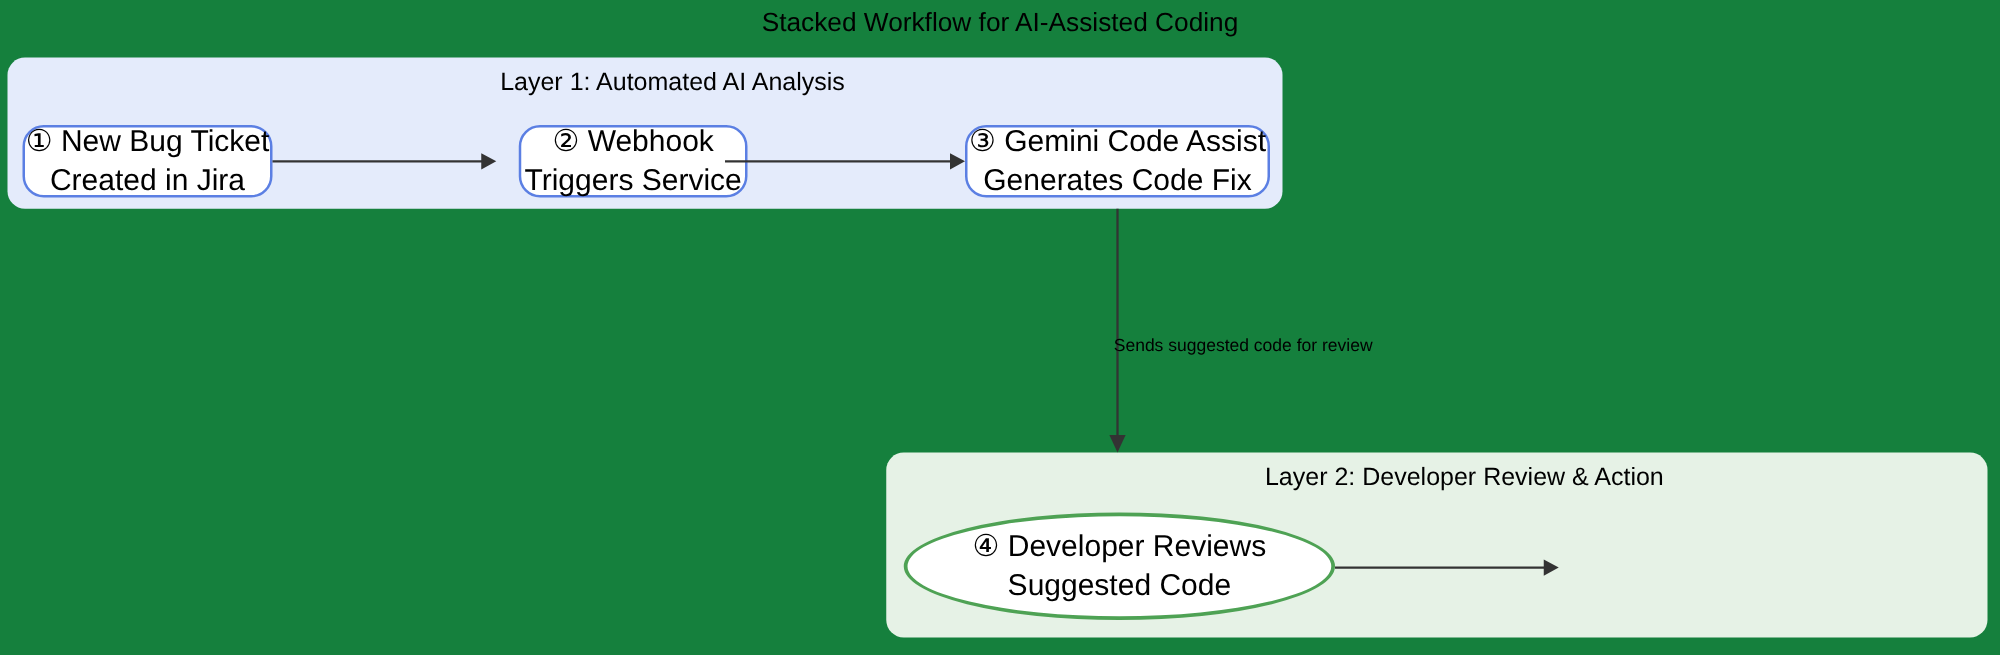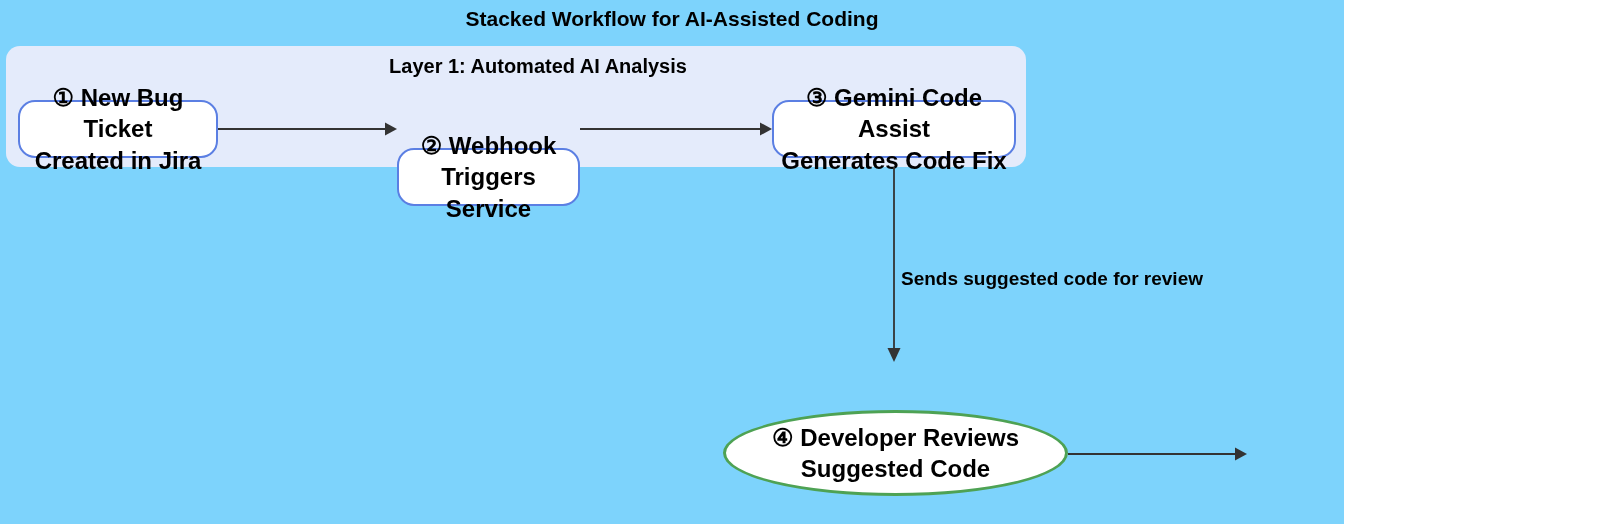--- a/index.html
+++ b/index.html
@@ -4,25 +4,24 @@
 <style>
   html, body {
     margin: 0;
     padding: 0;
     background: #ffffff;
     font-family: "Liberation Sans", sans-serif;
     color: var(--text, #000000);
   }
   .page {
     position: relative;
-    width: 1344px;
+    width: 1600px;
     height: 524px;
     overflow: hidden;
-    background: #7dd3fc;
-    font-weight: bold;
+    background: #15803d;
   }
   .title {
     position: absolute;
     left: 0;
     right: 0;
     top: 7px;
     text-align: center;
     font-size: 21px;
     color: var(--text, #000000);
   }
@@ -70,21 +69,21 @@
   }
   .rect {
     border: 2.5px solid var(--node-border-blue, #5B7FE3);
     border-radius: 17px;
   }
   .ellipse {
     border: 3px solid var(--node-border-green, #4EA254);
     border-radius: 50%;
   }
   .node1 { left: 18px;   top: 100px; width: 200px; height: 58px; }
-  .node2 { left: 397px;  top: 100px; width: 183px; height: 58px; margin-top: 48px; }
+  .node2 { left: 415px;  top: 100px; width: 183px; height: 58px; }
   .node3 { left: 772px;  top: 100px; width: 244px; height: 58px; }
   .node4 { left: 723px;  top: 410px; width: 345px; height: 86px; }
   .node5 { left: 1247px; top: 411px; width: 328px; height: 86px; }
   .arrows {
     position: absolute;
     left: 0;
     top: 0;
     pointer-events: none;
   }
   .arrows line {
@@ -92,37 +91,39 @@
     stroke-width: 1.8;
   }
   .arrows polygon {
     fill: var(--arrow, #333333);
     stroke: none;
   }
   .edge-label {
     position: absolute;
     left: 891px;
     top: 268px;
-    font-size: 19px;
+    font-size: 14px;
     white-space: nowrap;
     color: var(--text, #000000);
-    margin-left: 10px;
   }
 </style>
 </head>
 <body>
 
 <div class="page">
 
   <div class="title">Stacked Workflow for AI-Assisted Coding</div>
 
   <div class="layer layer1">
     <div class="layer-label">Layer 1: Automated AI Analysis</div>
   </div>
 
+  <div class="layer layer2">
+    <div class="layer-label">Layer 2: Developer Review &amp; Action</div>
+  </div>
 
   <div class="node rect node1">
     <span class="node-label">① New Bug Ticket
 Created in Jira</span>
   </div>
   <div class="node rect node2">
     <span class="node-label">② Webhook
 Triggers Service</span>
   </div>
   <div class="node rect node3">

